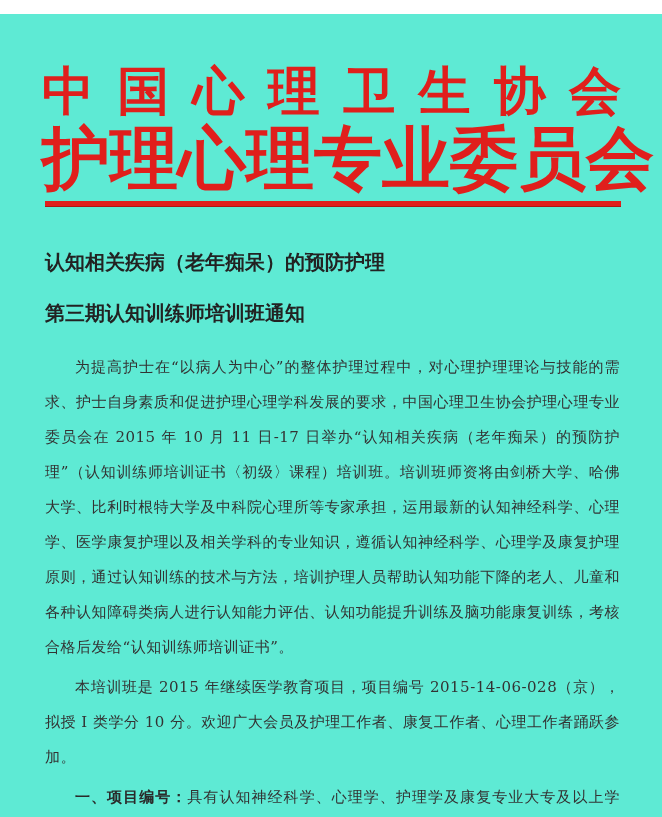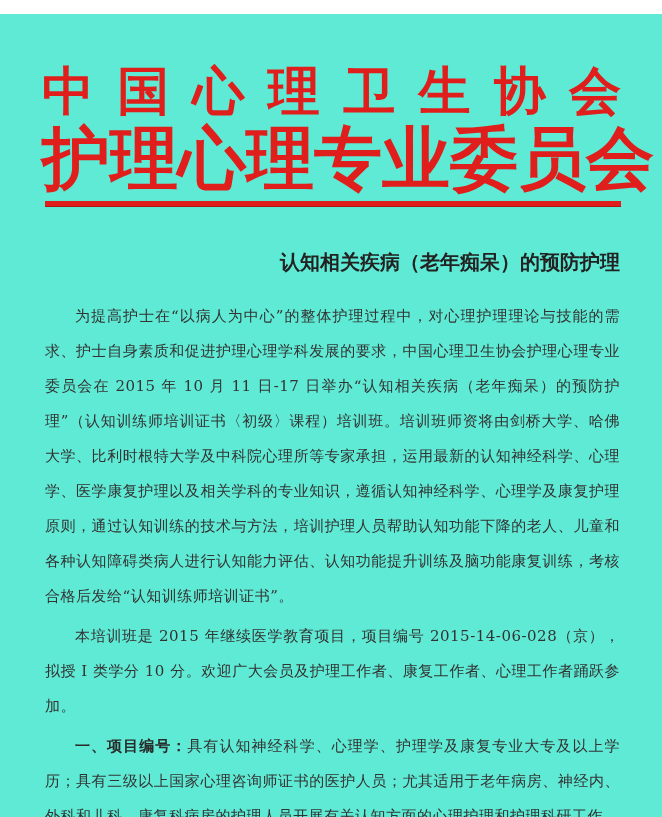--- a/index.html
+++ b/index.html
@@ -43,21 +43,21 @@
     margin: 16px 41px 0 45px;
     border-bottom: 1px solid #b01512;
   }
   .doc-body {
     padding: 44px 42px 0 45px;
   }
   .doc-title {
     font-size: 20px;
     font-weight: bold;
     color: #222222;
-    text-align: right;
+    text-align: left;
     margin: 0;
     line-height: 22px;
   }
   .doc-title-sub {
     margin-top: 29px;
   }
   .paragraphs {
     margin-top: 26px;
   }
   .doc-paragraph {
@@ -85,20 +85,21 @@
     <div class="org-line org-line-1">中国心理卫生协会</div>
     <div class="org-line org-line-2">护理心理专业委员会</div>
   </header>
 
   <div class="red-rule"></div>
 
   <main class="doc-body">
 
     <h1 class="doc-title">认知相关疾病（老年痴呆）的预防护理</h1>
 
+    <h2 class="doc-title doc-title-sub">第三期认知训练师培训班通知</h2>
 
     <div class="paragraphs">
 
       <p class="doc-paragraph">为提高护士在“以病人为中心”的整体护理过程中，对心理护理理论与技能的需求、护士自身素质和促进护理心理学科发展的要求，中国心理卫生协会护理心理专业委员会在 2015 年 10 月 11 日-17 日举办“认知相关疾病（老年痴呆）的预防护理”（认知训练师培训证书〈初级〉课程）培训班。培训班师资将由剑桥大学、哈佛大学、比利时根特大学及中科院心理所等专家承担，运用最新的认知神经科学、心理学、医学康复护理以及相关学科的专业知识，遵循认知神经科学、心理学及康复护理原则，通过认知训练的技术与方法，培训护理人员帮助认知功能下降的老人、儿童和各种认知障碍类病人进行认知能力评估、认知功能提升训练及脑功能康复训练，考核合格后发给“认知训练师培训证书”。</p>
 
       <p class="doc-paragraph">本培训班是 2015 年继续医学教育项目，项目编号 2015-14-06-028（京），拟授 I 类学分 10 分。欢迎广大会员及护理工作者、康复工作者、心理工作者踊跃参加。</p>
 
       <p class="doc-paragraph"><strong>一、项目编号：</strong><span>具有认知神经科学、心理学、护理学及康复专业大专及以上学历；具有三级以上国家心理咨询师证书的医护人员；尤其适用于老年病房、神经内、外科和儿科、康复科病房的护理人员开展有关认知方面的心理护理和护理科研工作。</span></p>
 
     </div>

